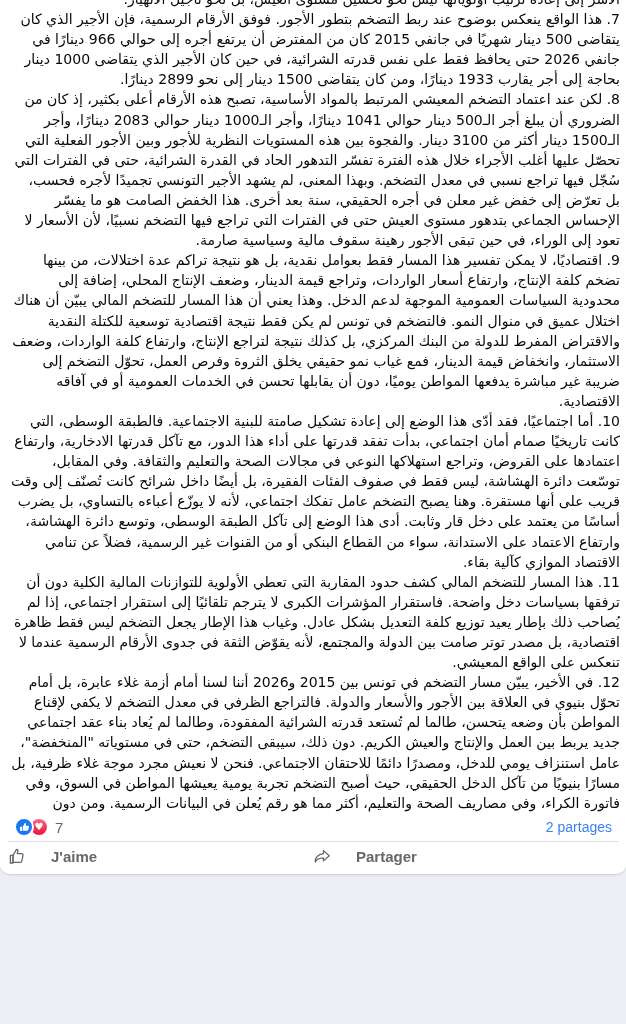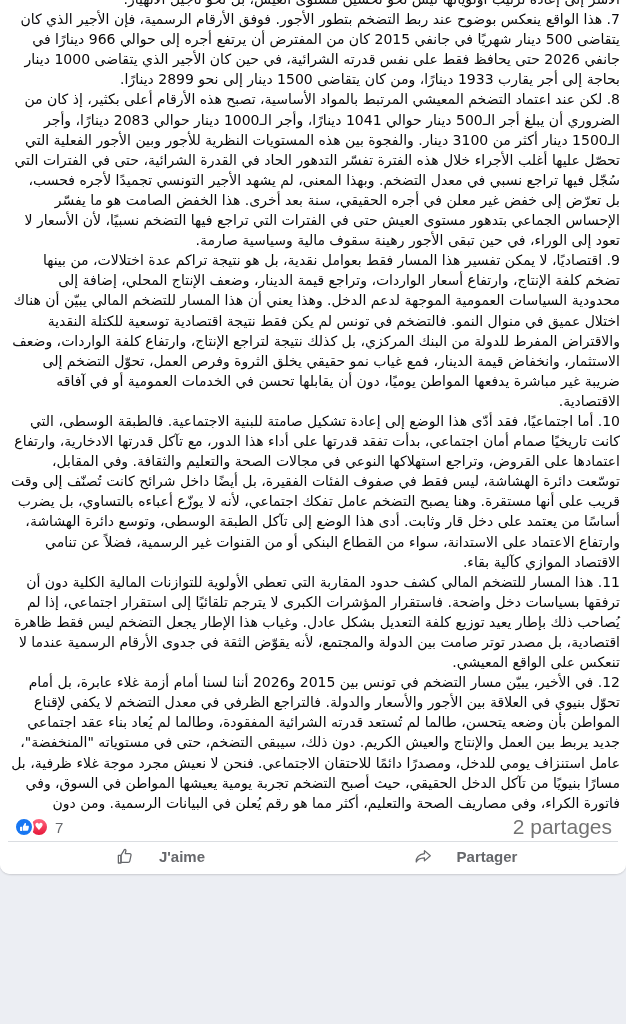--- a/index.html
+++ b/index.html
@@ -55,32 +55,32 @@
     margin-left:-5px; z-index:1;
     color:#ffffff; font-size:10px; line-height:1;
     font-family:"DejaVu Sans", sans-serif;
   }
   .reaction-count {
     margin-left:6px;
     color:#65676b; font-size:15px;
   }
   .share-count {
     margin-left:auto;
-    color:#737373; font-size:21px;
+    color:#3b82f6; font-size:14px;
   }
 
   .actions-row {
     display:flex;
     border-top:1px solid #dadde1;
     margin:0 8px;
     padding:2px 0 5px 0;
   }
   .action-btn {
     flex:1;
-    display:flex; align-items:center; justify-content:center;
+    display:flex; align-items:center; justify-content:flex-start;
     gap:24px;
     background:none; border:none; cursor:pointer;
     color:#65676b;
     font-family:"Liberation Sans", sans-serif;
     font-size:15px; font-weight:bold;
     padding:3px 0;
     border-radius:4px;
   }
   .action-btn .icon { display:flex; align-items:center; }
   .action-btn svg { stroke:#65676b; }

